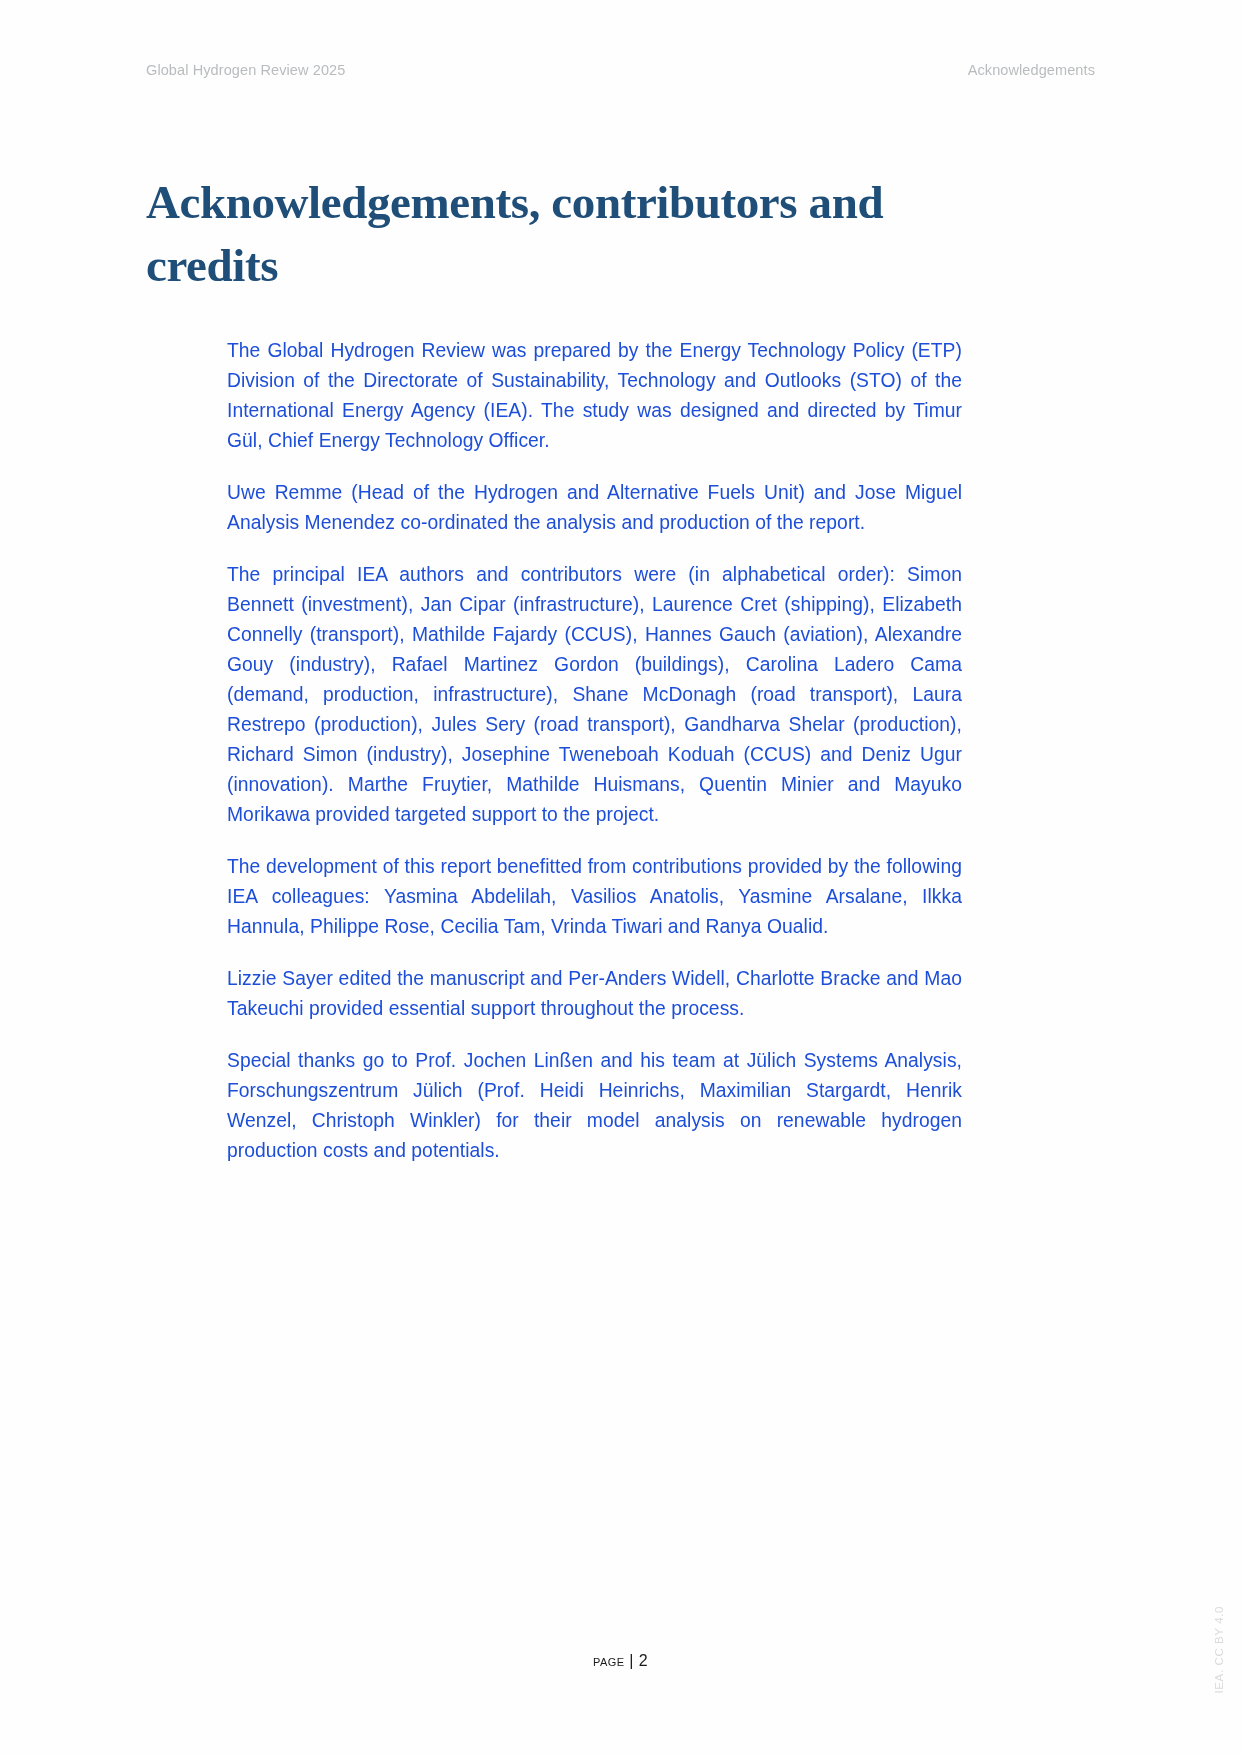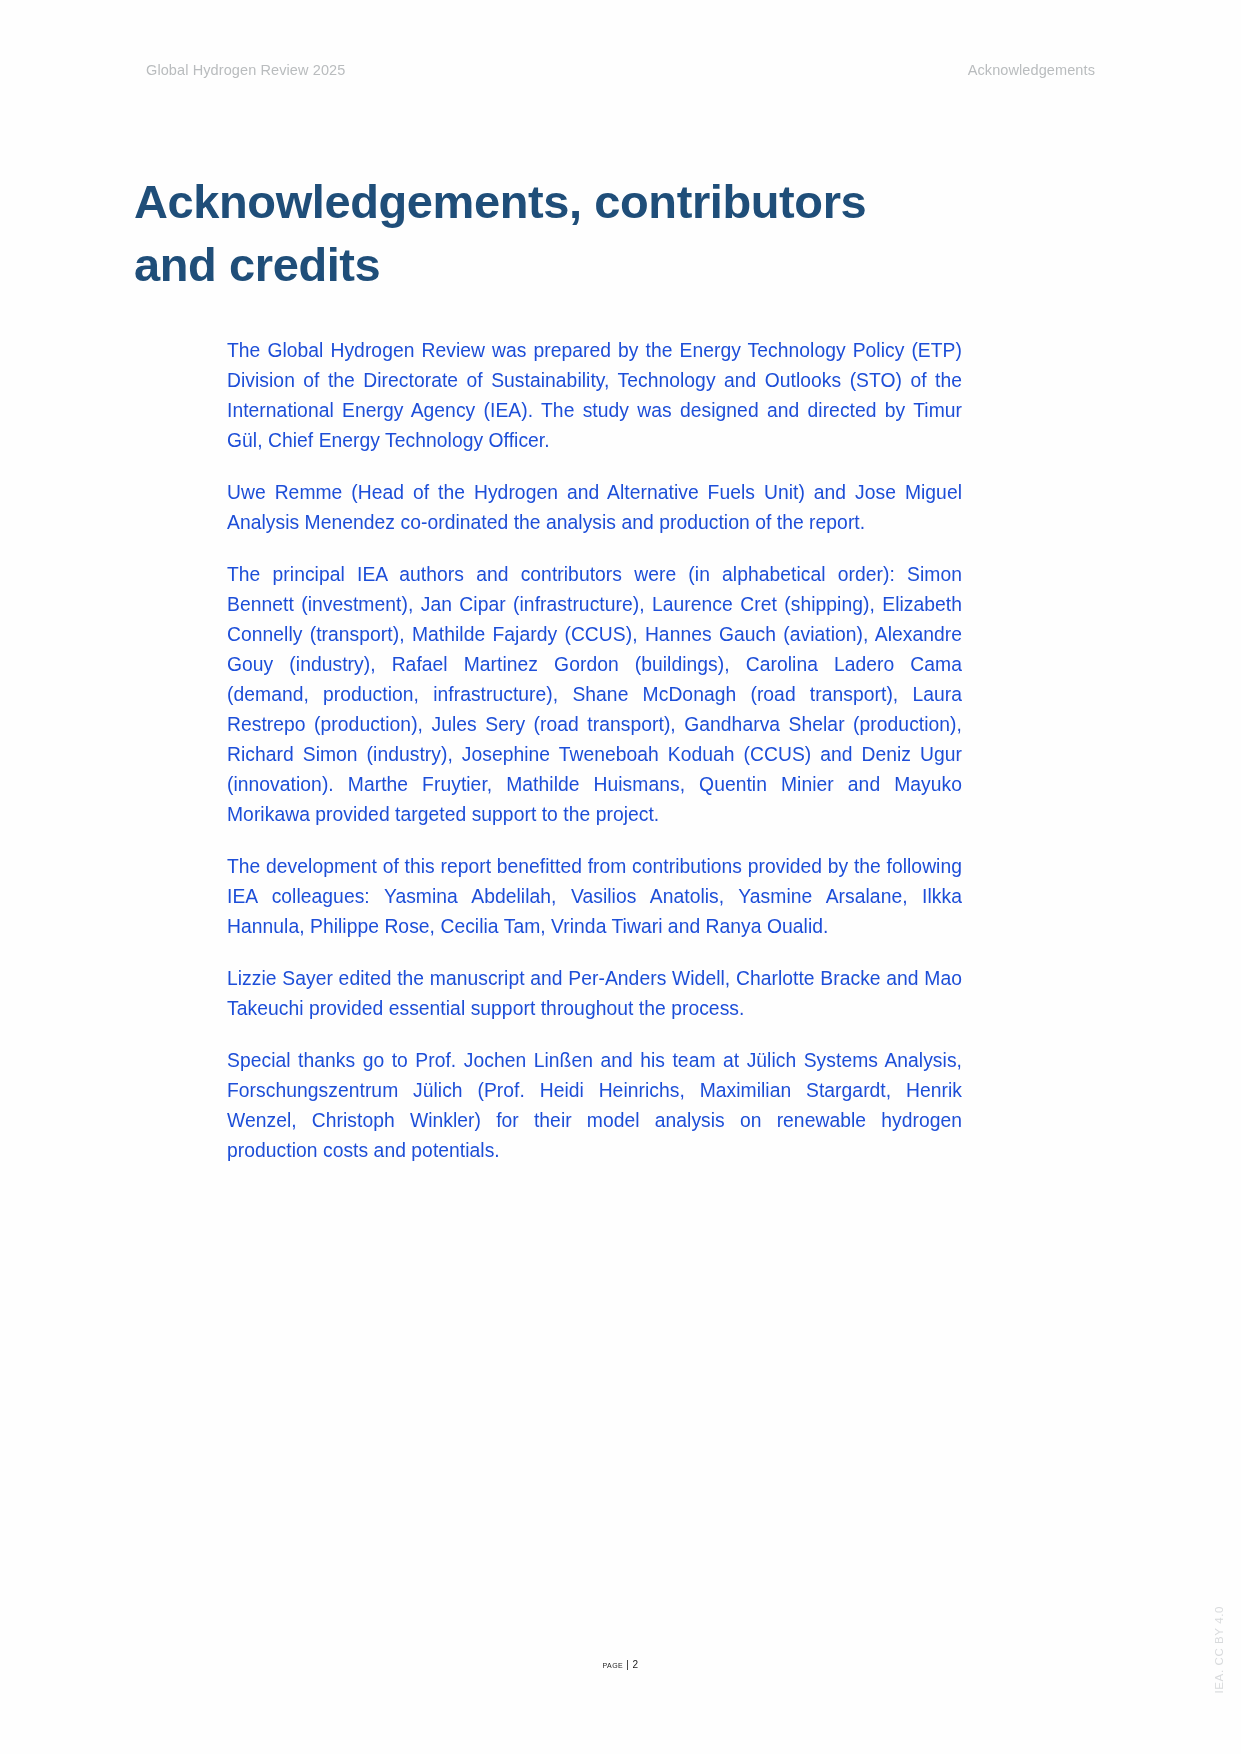--- a/index.html
+++ b/index.html
@@ -34,27 +34,28 @@
     color: #b9bcbe;
     letter-spacing: 0.1px;
   }
   .running-header .rh-left { white-space: nowrap; }
   .running-header .rh-right { white-space: nowrap; }
 
   
   .page-title {
     position: absolute;
     top: 140px;
-    left: 134px;
+    left: 146px;
     width: 800px;
     font-size: 47px;
     line-height: 1.33;
     font-weight: bold;
     color: #1f4e79;
     letter-spacing: -0.4px;
+    font-family: Liberation Serif, serif;
   }
 
   
   .content {
     position: absolute;
     top: 336px;
     left: 227px;
     width: 735px;
   }
   .content p {
@@ -68,21 +69,21 @@
   }
   .content p:last-child { margin-bottom: 0; }
 
   
   .page-number {
     position: absolute;
     left: 0;
     right: 0;
     bottom: 84px;
     text-align: center;
-    font-size: 10px;
+    font-size: 16px;
     color: #1a1a1a;
     font-variant: small-caps;
     text-transform: lowercase;
     letter-spacing: 0.4px;
   }
   .page-number .pn-inner { font-variant: small-caps; }
 
   
   .cc-vertical {
     position: absolute;

